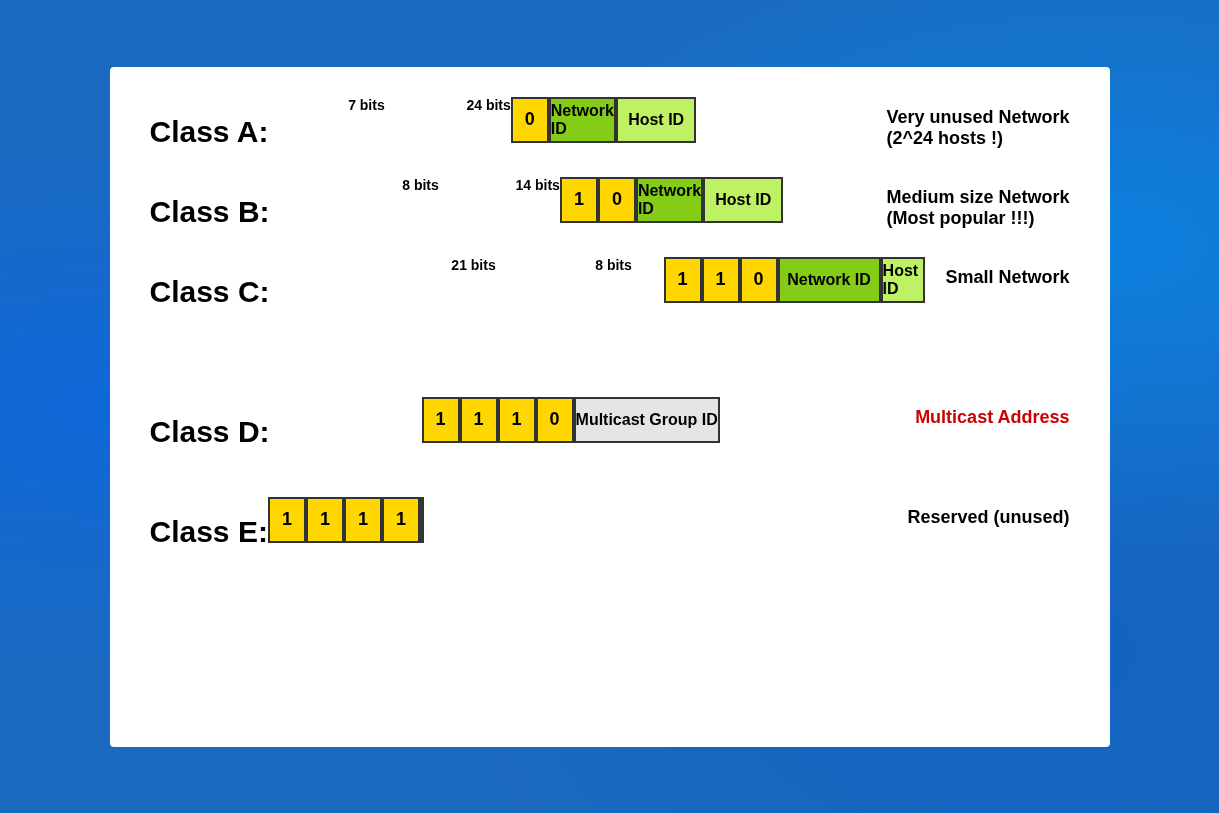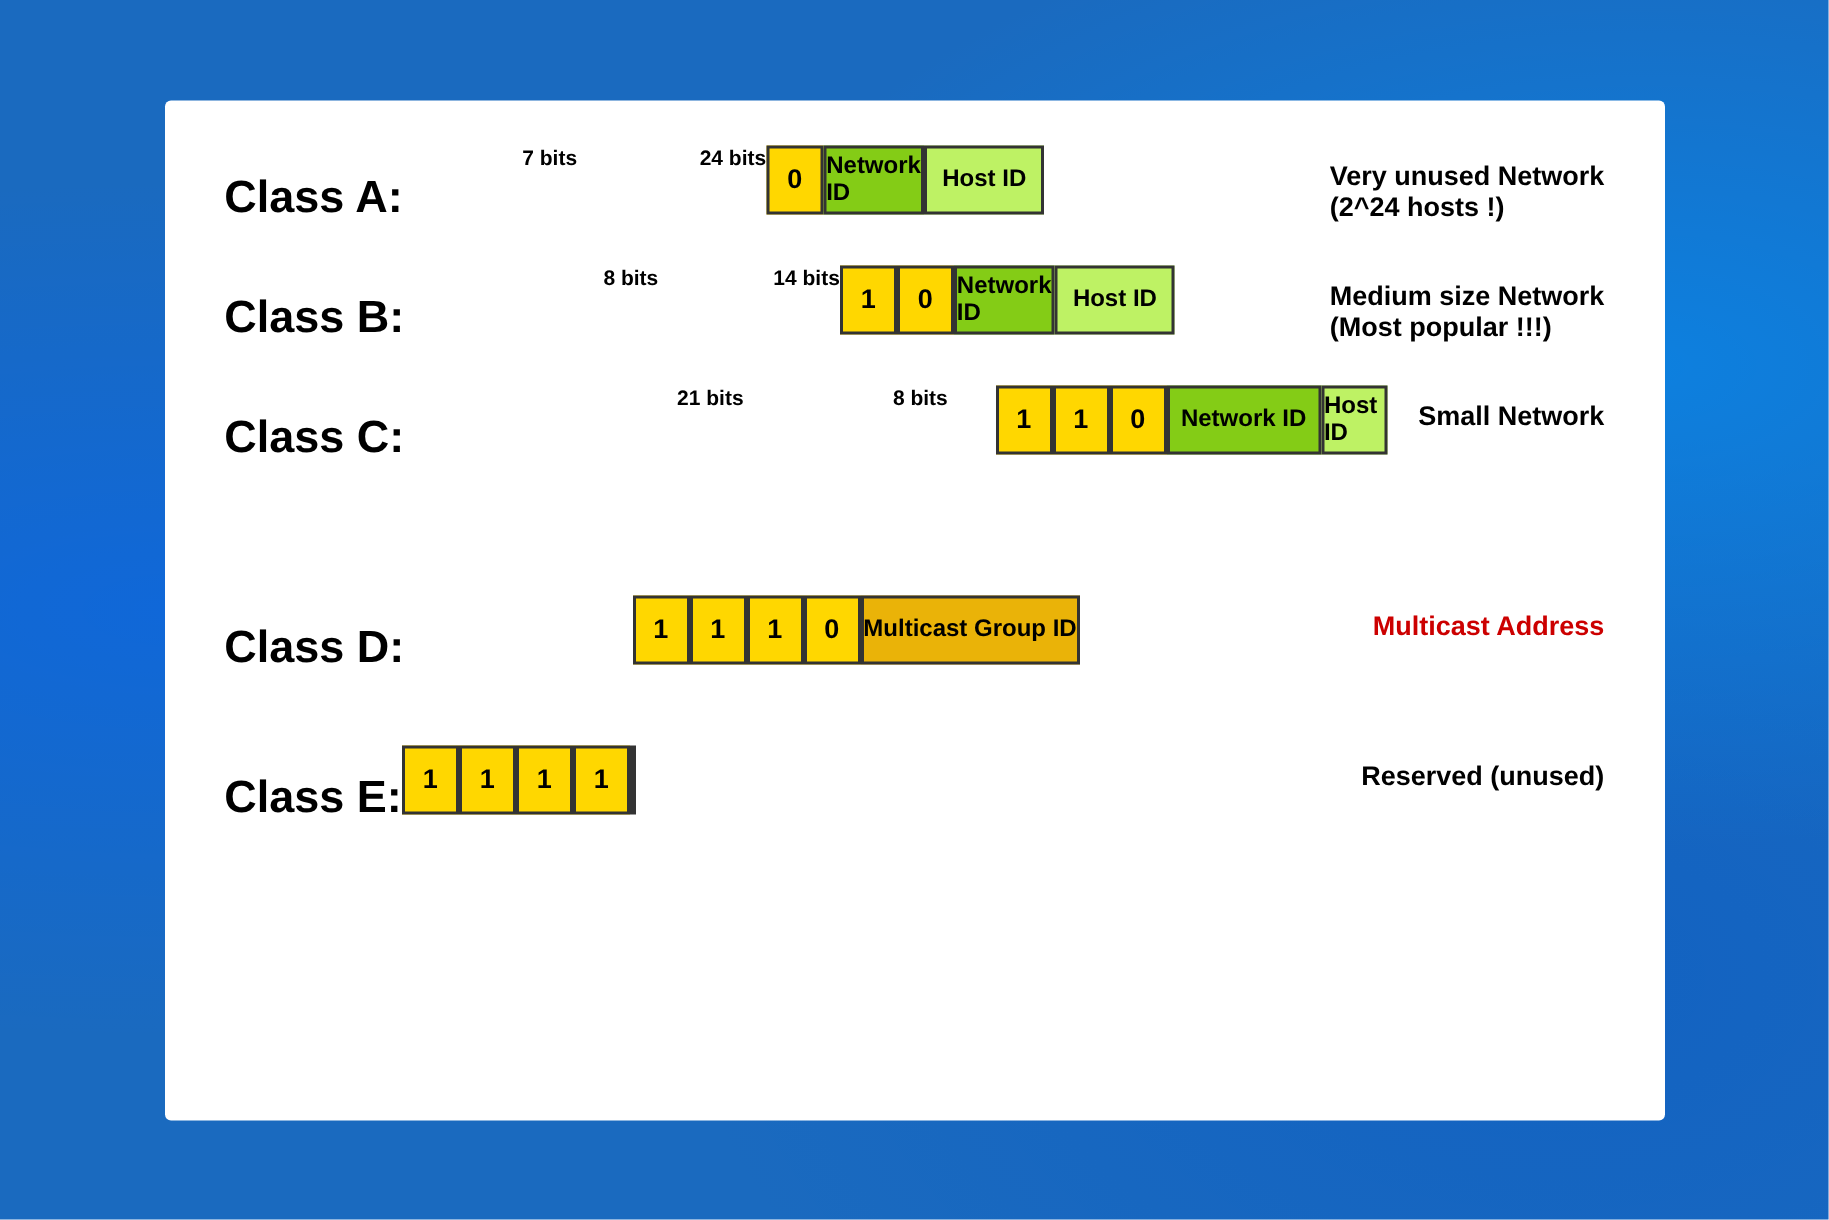--- a/index.html
+++ b/index.html
@@ -95,21 +95,21 @@
       background: #84cc16;
       flex: 1;
     }
 
     .box-host {
       background: #bef264;
       flex: 1;
     }
 
     .box-multicast {
-      background: #eab308;
+      background: #e5e5e5;
       flex: 1;
     }
 
     .box-reserved {
       background: white;
       flex: 1;
     }
 
     .description {
       font-size: 18px;

